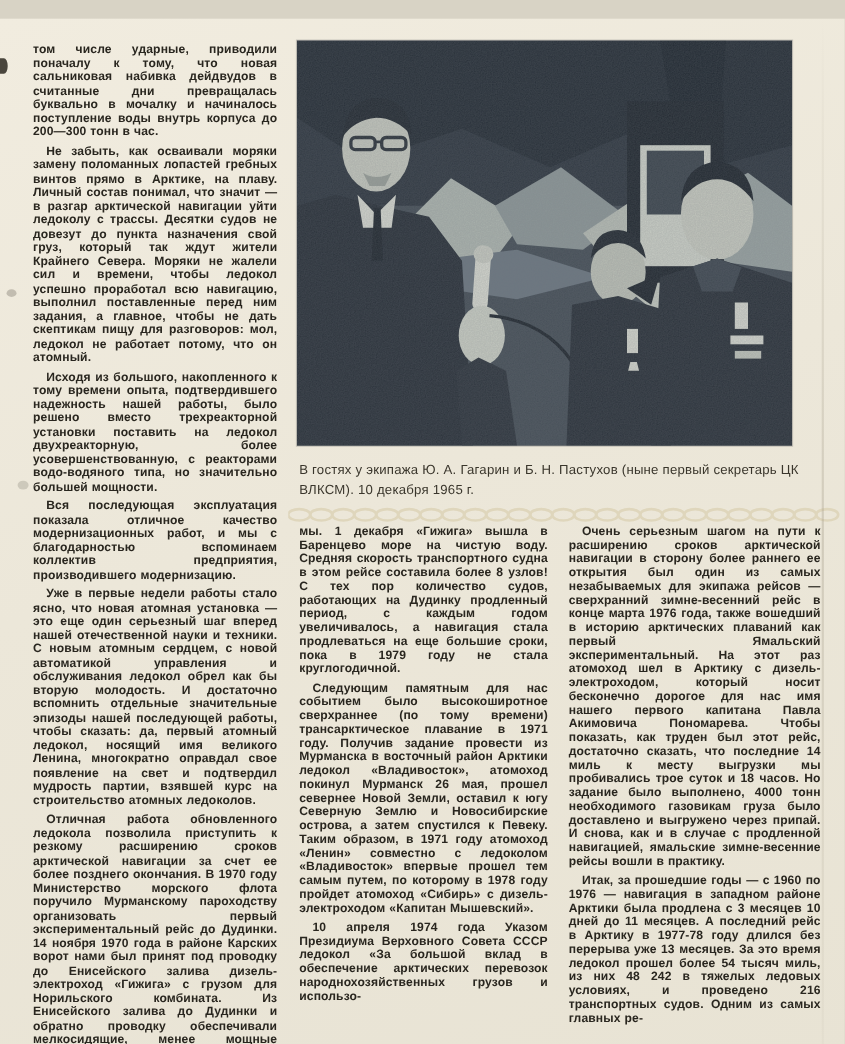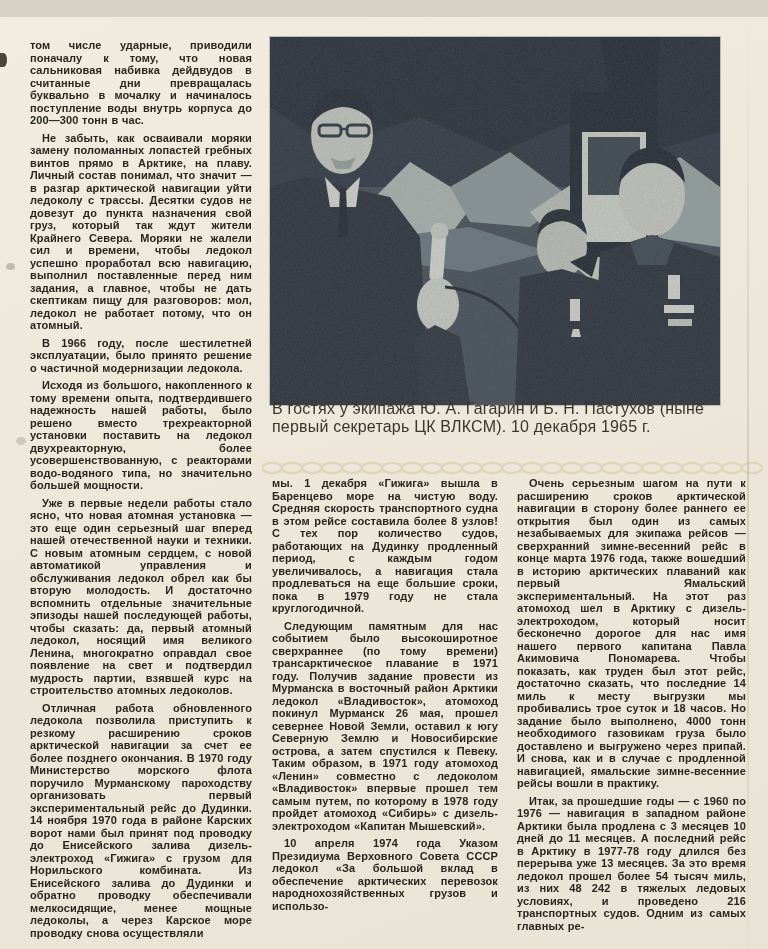--- a/index.html
+++ b/index.html
@@ -15,22 +15,22 @@
        line-height:12.5px;text-align:justify;letter-spacing:.12px;word-spacing:.4px;}
   .col p{margin:0 0 5px 0;text-indent:12px;}
   .col p.cont{text-indent:0;}
   .col-left{left:30px;top:22px;width:222px;}
   .col-middle{left:272px;top:460px;width:226px;}
   .col-right{left:517px;top:460px;width:229px;}
   
   .photo{position:absolute;left:270px;top:20px;width:450px;height:368px;margin:0;
          background:#39414b;box-shadow:0 0 0 1px rgba(40,45,52,.25);}
   .photo svg{display:block;}
-  .caption{position:absolute;left:272px;top:383px;width:458px;margin:0;
-           color:#3a362c;font-size:16px;font-weight:400;line-height:17.5px;
+  .caption{position:absolute;left:272px;top:402px;width:458px;margin:0;
+           color:#3a362c;font-size:12px;font-weight:400;line-height:17.5px;
            letter-spacing:.2px;}
   
   .ornament{position:absolute;left:262px;top:444px;width:502px;height:14px;opacity:.85;}
   
   .pagenum{position:absolute;left:729px;top:932px;color:#23211b;
            font-size:27px;font-weight:700;letter-spacing:1px;}
   
   .speck{position:absolute;background:#6f6a5e;border-radius:50%;}
   .speck.s1{left:0;top:36px;width:7px;height:14px;background:#4a463d;border-radius:0 60% 60% 0;}
   .speck.s2{left:6px;top:246px;width:9px;height:7px;opacity:.35;}
@@ -39,22 +39,22 @@
           background:linear-gradient(to bottom,rgba(160,152,132,.0),rgba(160,152,132,.35),rgba(160,152,132,.05));}
 </style>
 </head>
 <body>
 
 <div class="page">
 
   <div class="col col-left">
     <p class="cont">том числе ударные, приводили поначалу к тому, что новая сальниковая набивка дейдвудов в считанные дни превращалась буквально в мочалку и начиналось поступление воды внутрь корпуса до 200—300 тонн в час.</p>
     <p>Не забыть, как осваивали моряки замену поломанных лопастей гребных винтов прямо в Арктике, на плаву. Личный состав понимал, что значит — в разгар арктической навигации уйти ледоколу с трассы. Десятки судов не довезут до пункта назначения свой груз, который так ждут жители Крайнего Севера. Моряки не жалели сил и времени, чтобы ледокол успешно проработал всю навигацию, выполнил поставленные перед ним задания, а главное, чтобы не дать скептикам пищу для разговоров: мол, ледокол не работает потому, что он атомный.</p>
-    <p>В 1966 году, после шестилетней эксплуатации, было принято решение о частичной модернизации ледокола.</p>
     <p>Исходя из большого, накопленного к тому времени опыта, подтвердившего надежность нашей работы, было решено вместо трехреакторной установки поставить на ледокол двухреакторную, более усовершенствованную, с реакторами водо-водяного типа, но значительно большей мощности.</p>
+    <p>Вся последующая эксплуатация показала отличное качество модернизационных работ, и мы с благодарностью вспоминаем коллектив предприятия, производившего модернизацию.</p>
     <p>Уже в первые недели работы стало ясно, что новая атомная установка — это еще один серьезный шаг вперед нашей отечественной науки и техники. С новым атомным сердцем, с новой автоматикой управления и обслуживания ледокол обрел как бы вторую молодость. И достаточно вспомнить отдельные значительные эпизоды нашей последующей работы, чтобы сказать: да, первый атомный ледокол, носящий имя великого Ленина, многократно оправдал свое появление на свет и подтвердил мудрость партии, взявшей курс на строительство атомных ледоколов.</p>
     <p>Отличная работа обновленного ледокола позволила приступить к резкому расширению сроков арктической навигации за счет ее более позднего окончания. В 1970 году Министерство морского флота поручило Мурманскому пароходству организовать первый экспериментальный рейс до Дудинки. 14 ноября 1970 года в районе Карских ворот нами был принят под проводку до Енисейского залива дизель-электроход «Гижига» с грузом для Норильского комбината. Из Енисейского залива до Дудинки и обратно проводку обеспечивали мелкосидящие, менее мощные ледоколы, а через Карское море проводку снова осуществляли</p>
   </div>
 
   <figure class="photo">
     <svg width="450" height="368" viewBox="0 0 450 368">
       <defs>
         <filter id="grain">
           <feTurbulence type="fractalNoise" baseFrequency="0.9" numOctaves="2" result="n"></feTurbulence>
           <feColorMatrix in="n" type="matrix" values="0 0 0 0 0.18  0 0 0 0 0.2  0 0 0 0 0.22  0.55 0.55 0.55 0 0"></feColorMatrix>

